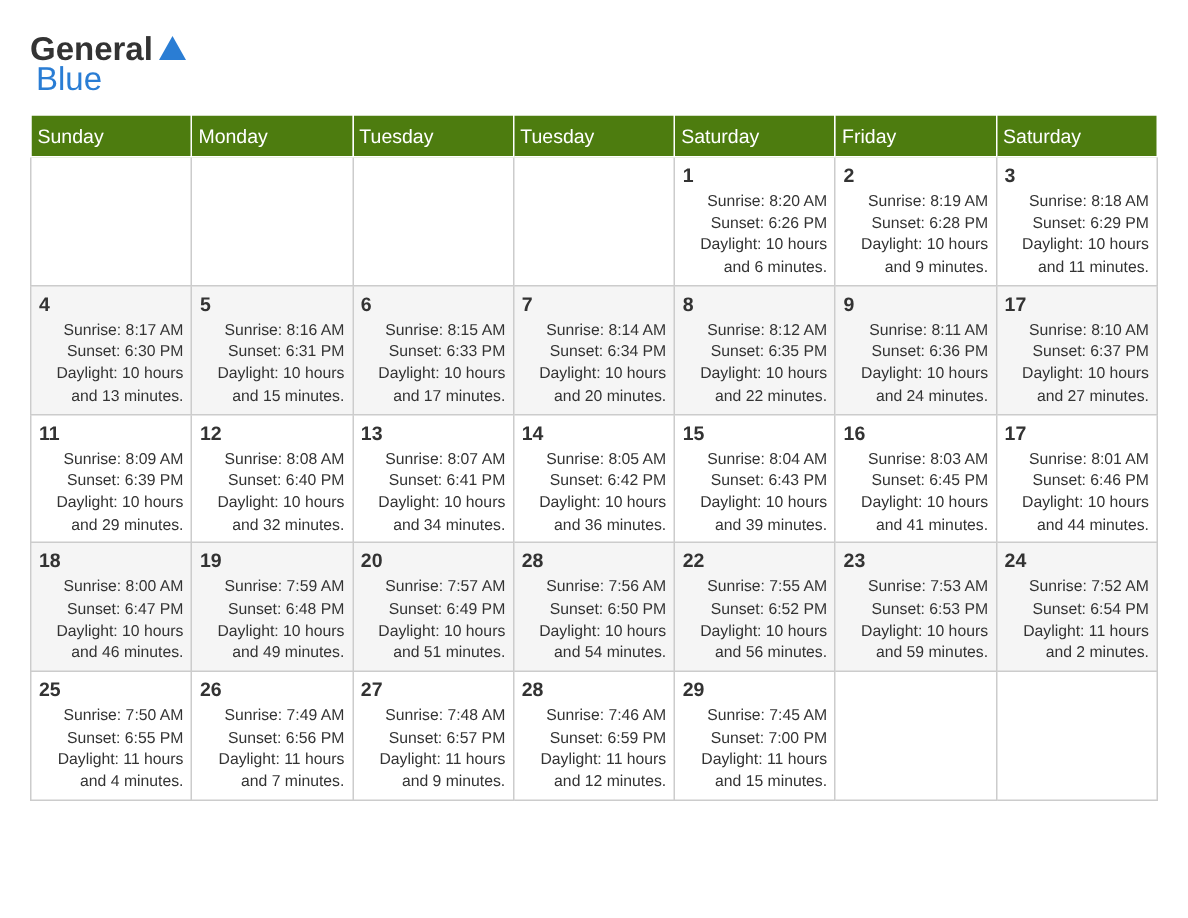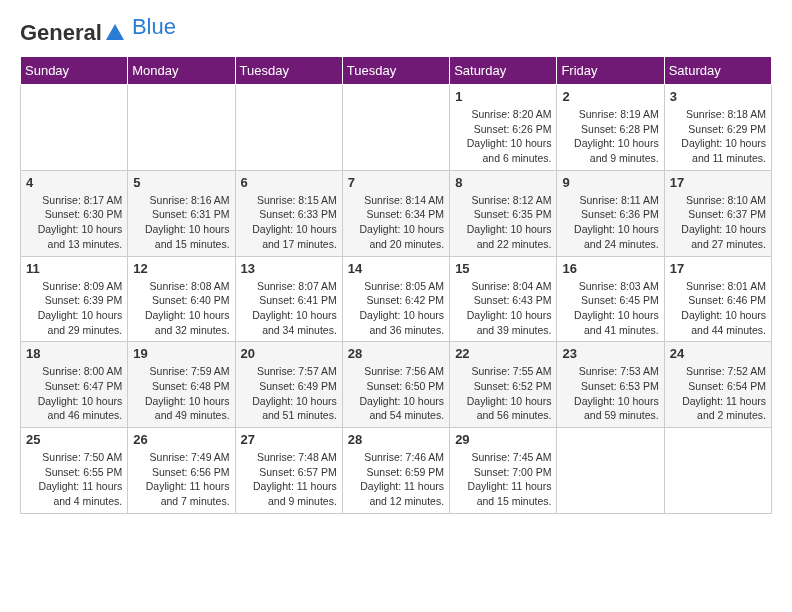--- a/index.html
+++ b/index.html
@@ -11,21 +11,21 @@
       padding: 20px;
     }
     .header-section {
       display: flex;
       justify-content: space-between;
       align-items: flex-start;
       margin-bottom: 10px;
     }
     .logo {
       display: flex;
-      flex-direction: row;
+      flex-direction: column;
       align-items: flex-start;
     }
     .title-section {
       text-align: right;
     }
     .month-title {
       font-size: 38px;
       font-weight: bold;
       color: #333;
     }
@@ -33,21 +33,21 @@
       font-size: 16px;
       color: #555;
       font-weight: bold;
     }
     .calendar {
       width: 100%;
       border-collapse: collapse;
       font-size: 11px;
     }
     .calendar th {
-      background-color: #701a75;
+      background-color: #4d7c0f;
       color: white;
       padding: 6px 4px;
       text-align: left;
       font-size: 13px;
       font-weight: normal;
       border: 1px solid #fff;
     }
     .calendar td {
       vertical-align: top;
       padding: 4px 5px;

